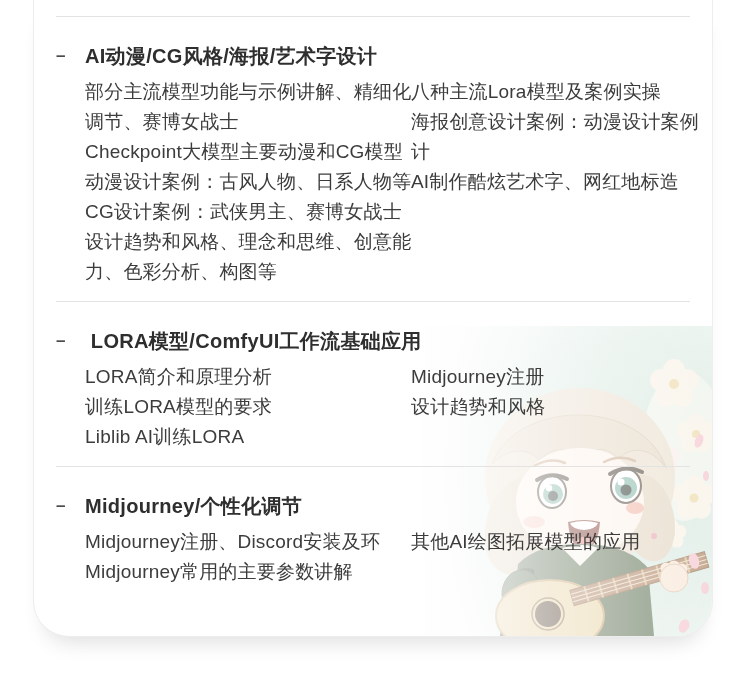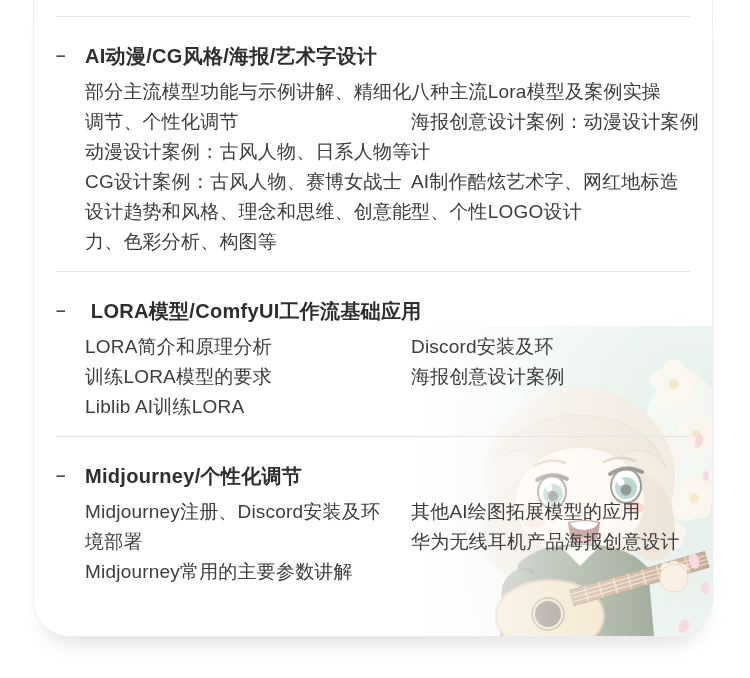--- a/index.html
+++ b/index.html
@@ -217,67 +217,65 @@
     <div class="card-inner">
 
       <section class="sec">
         <div class="sec-head">
           <span class="bullet">–</span>
           <h3 class="sec-title">AI动漫/CG风格/海报/艺术字设计</h3>
         </div>
         <div class="cols">
           <div class="col-left">
               <div class="line">部分主流模型功能与示例讲解、精细化</div>
-              <div class="line">调节、个性化调节</div>
+              <div class="line">调节、赛博女战士</div>
+              <div class="line">Checkpoint大模型主要动漫和CG模型</div>
               <div class="line">动漫设计案例：古风人物、日系人物等</div>
-              <div class="line">CG设计案例：古风人物、赛博女战士</div>
+              <div class="line">CG设计案例：武侠男主、赛博女战士</div>
               <div class="line">设计趋势和风格、理念和思维、创意能</div>
               <div class="line">力、色彩分析、构图等</div>
             </div>
           <div class="col-right">
               <div class="line">八种主流Lora模型及案例实操</div>
               <div class="line">海报创意设计案例：动漫设计案例</div>
               <div class="line">计</div>
               <div class="line">AI制作酷炫艺术字、网红地标造</div>
-              <div class="line">型、个性LOGO设计</div>
             </div>
         </div>
       </section>
 
       <section class="sec">
         <div class="sec-head">
           <span class="bullet">–</span>
           <h3 class="sec-title"> LORA模型/ComfyUI工作流基础应用</h3>
         </div>
         <div class="cols">
           <div class="col-left">
               <div class="line">LORA简介和原理分析</div>
               <div class="line">训练LORA模型的要求</div>
               <div class="line">Liblib AI训练LORA</div>
             </div>
           <div class="col-right">
-              <div class="line">Discord安装及环</div>
-              <div class="line">海报创意设计案例</div>
+              <div class="line">Midjourney注册</div>
+              <div class="line">设计趋势和风格</div>
             </div>
         </div>
       </section>
 
       <section class="sec">
         <div class="sec-head">
           <span class="bullet">–</span>
           <h3 class="sec-title">Midjourney/个性化调节</h3>
         </div>
         <div class="cols">
           <div class="col-left">
               <div class="line">Midjourney注册、Discord安装及环</div>
-              <div class="line">境部署</div>
               <div class="line">Midjourney常用的主要参数讲解</div>
             </div>
           <div class="col-right">
               <div class="line">其他AI绘图拓展模型的应用</div>
-              <div class="line">华为无线耳机产品海报创意设计</div>
             </div>
         </div>
       </section>
 
     </div>
   </div>
 </div>
 
 </body></html>

